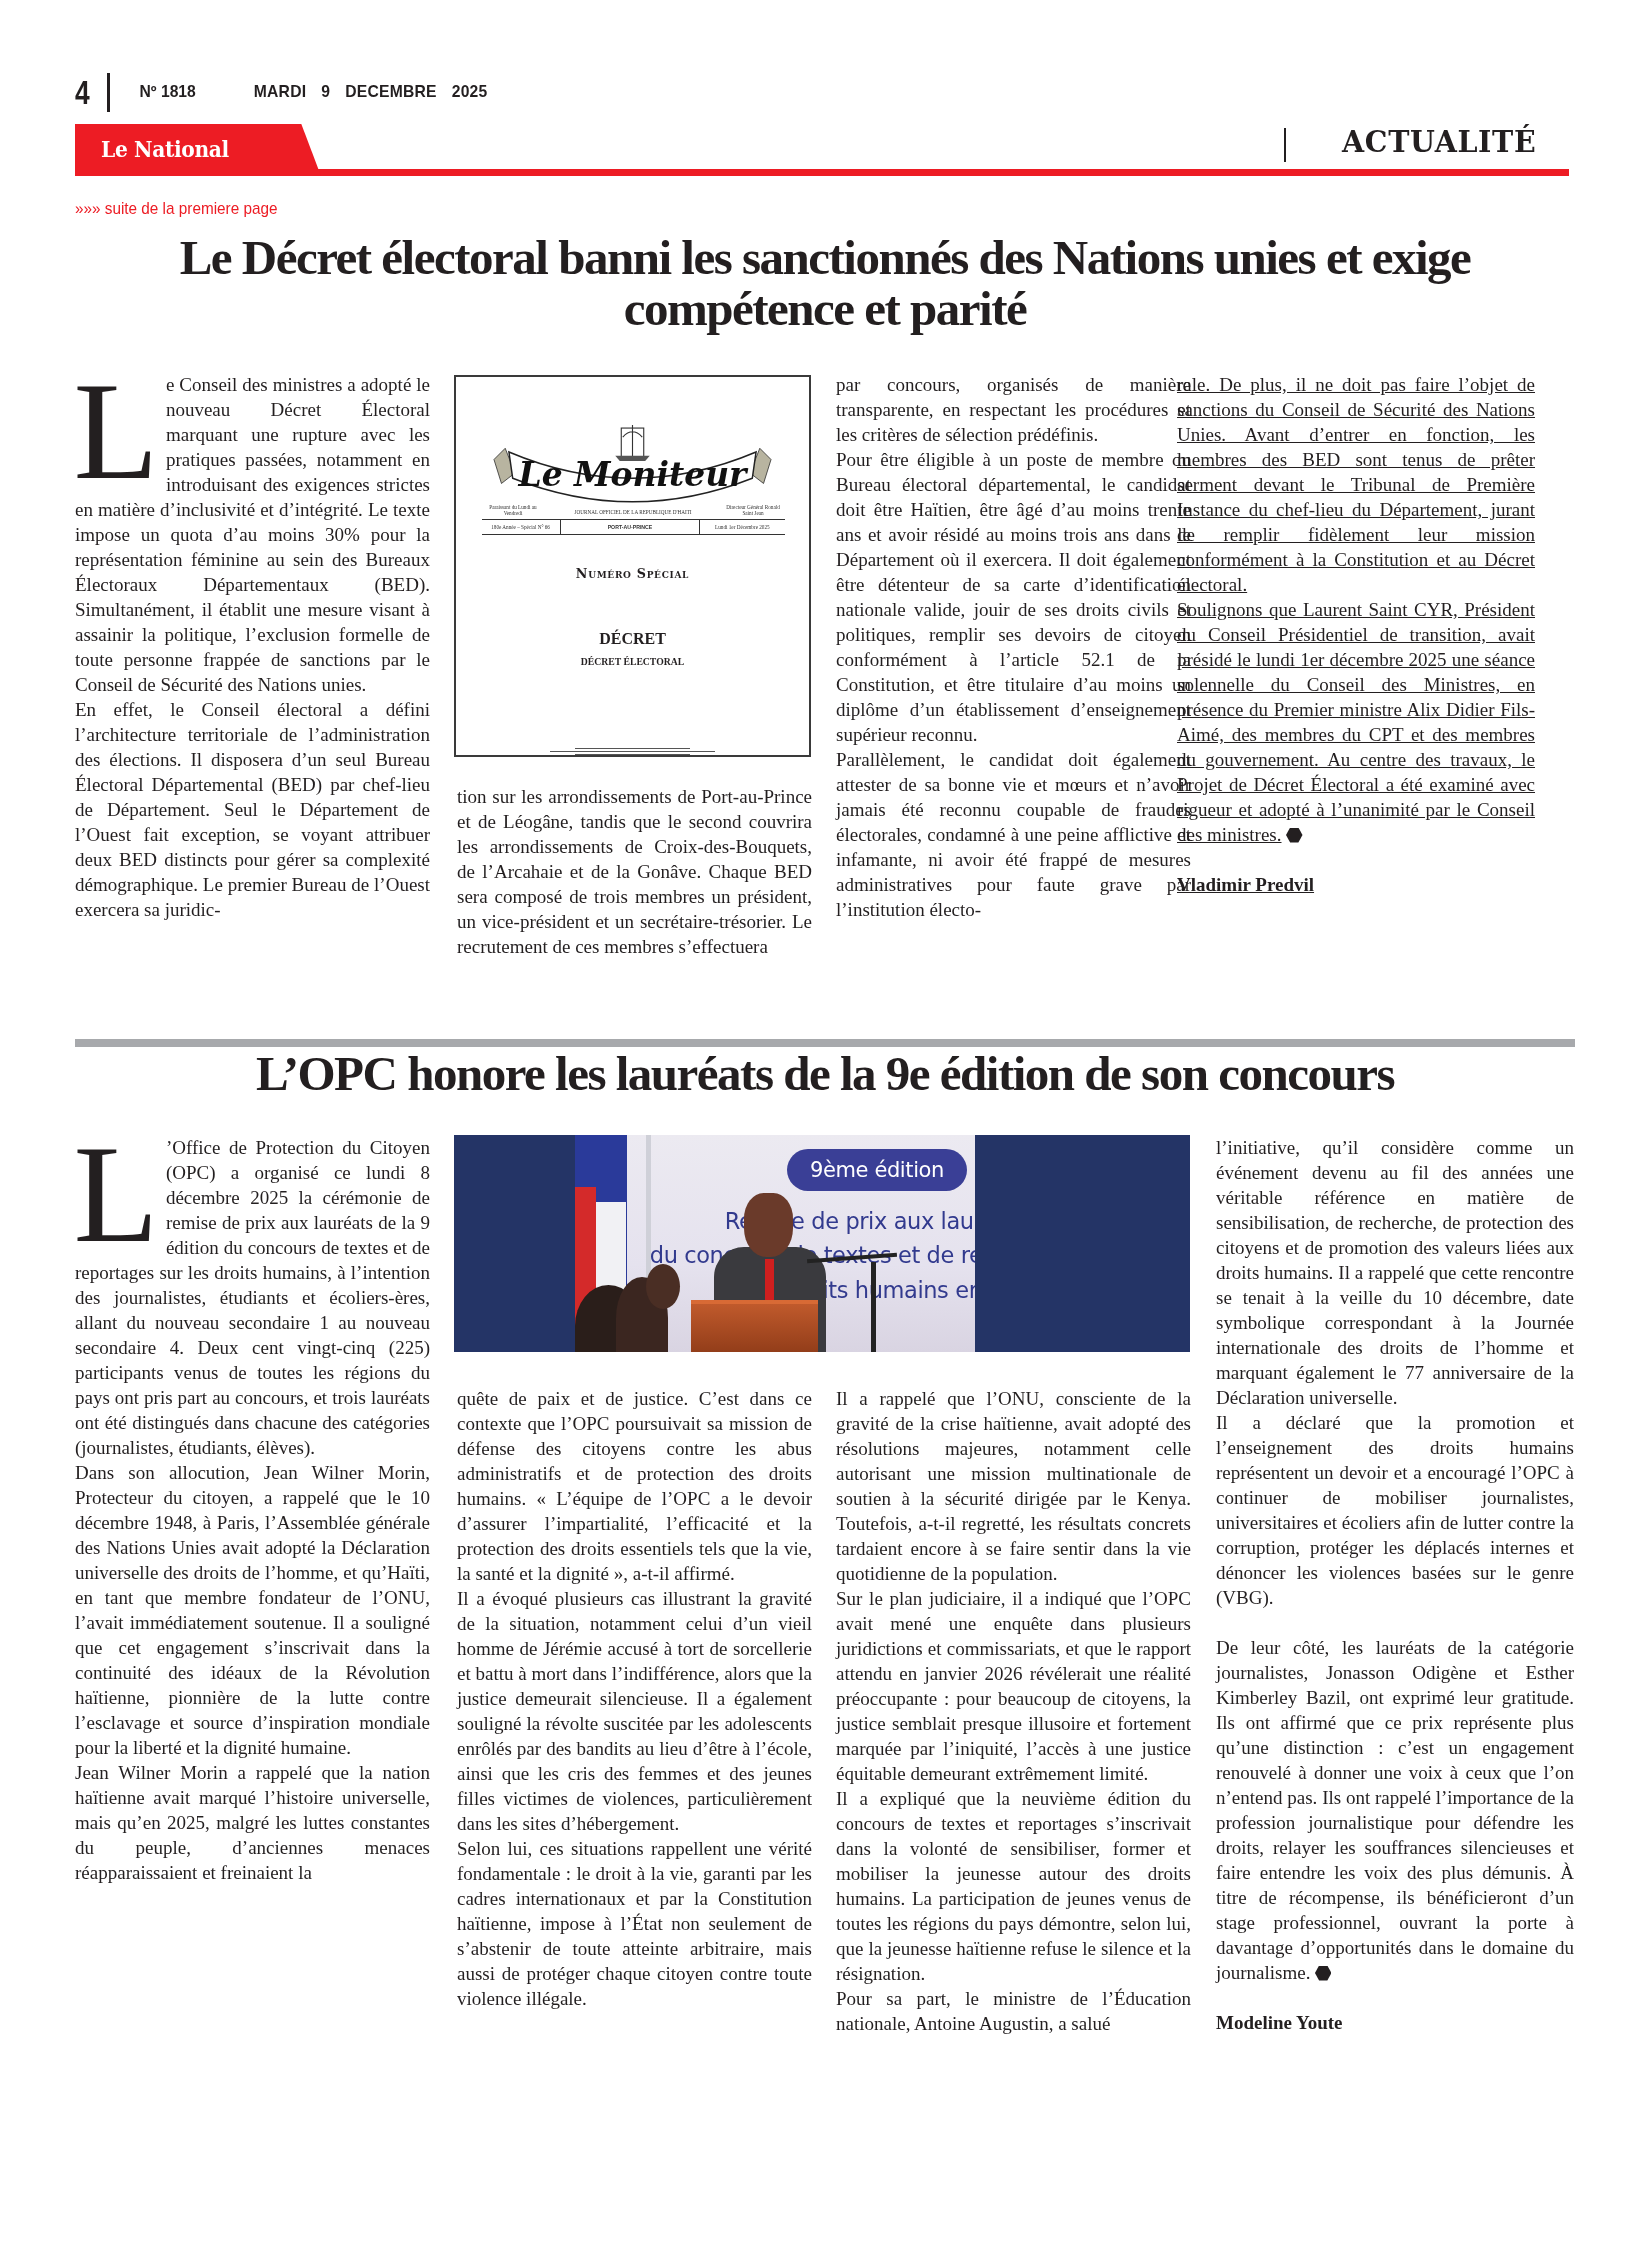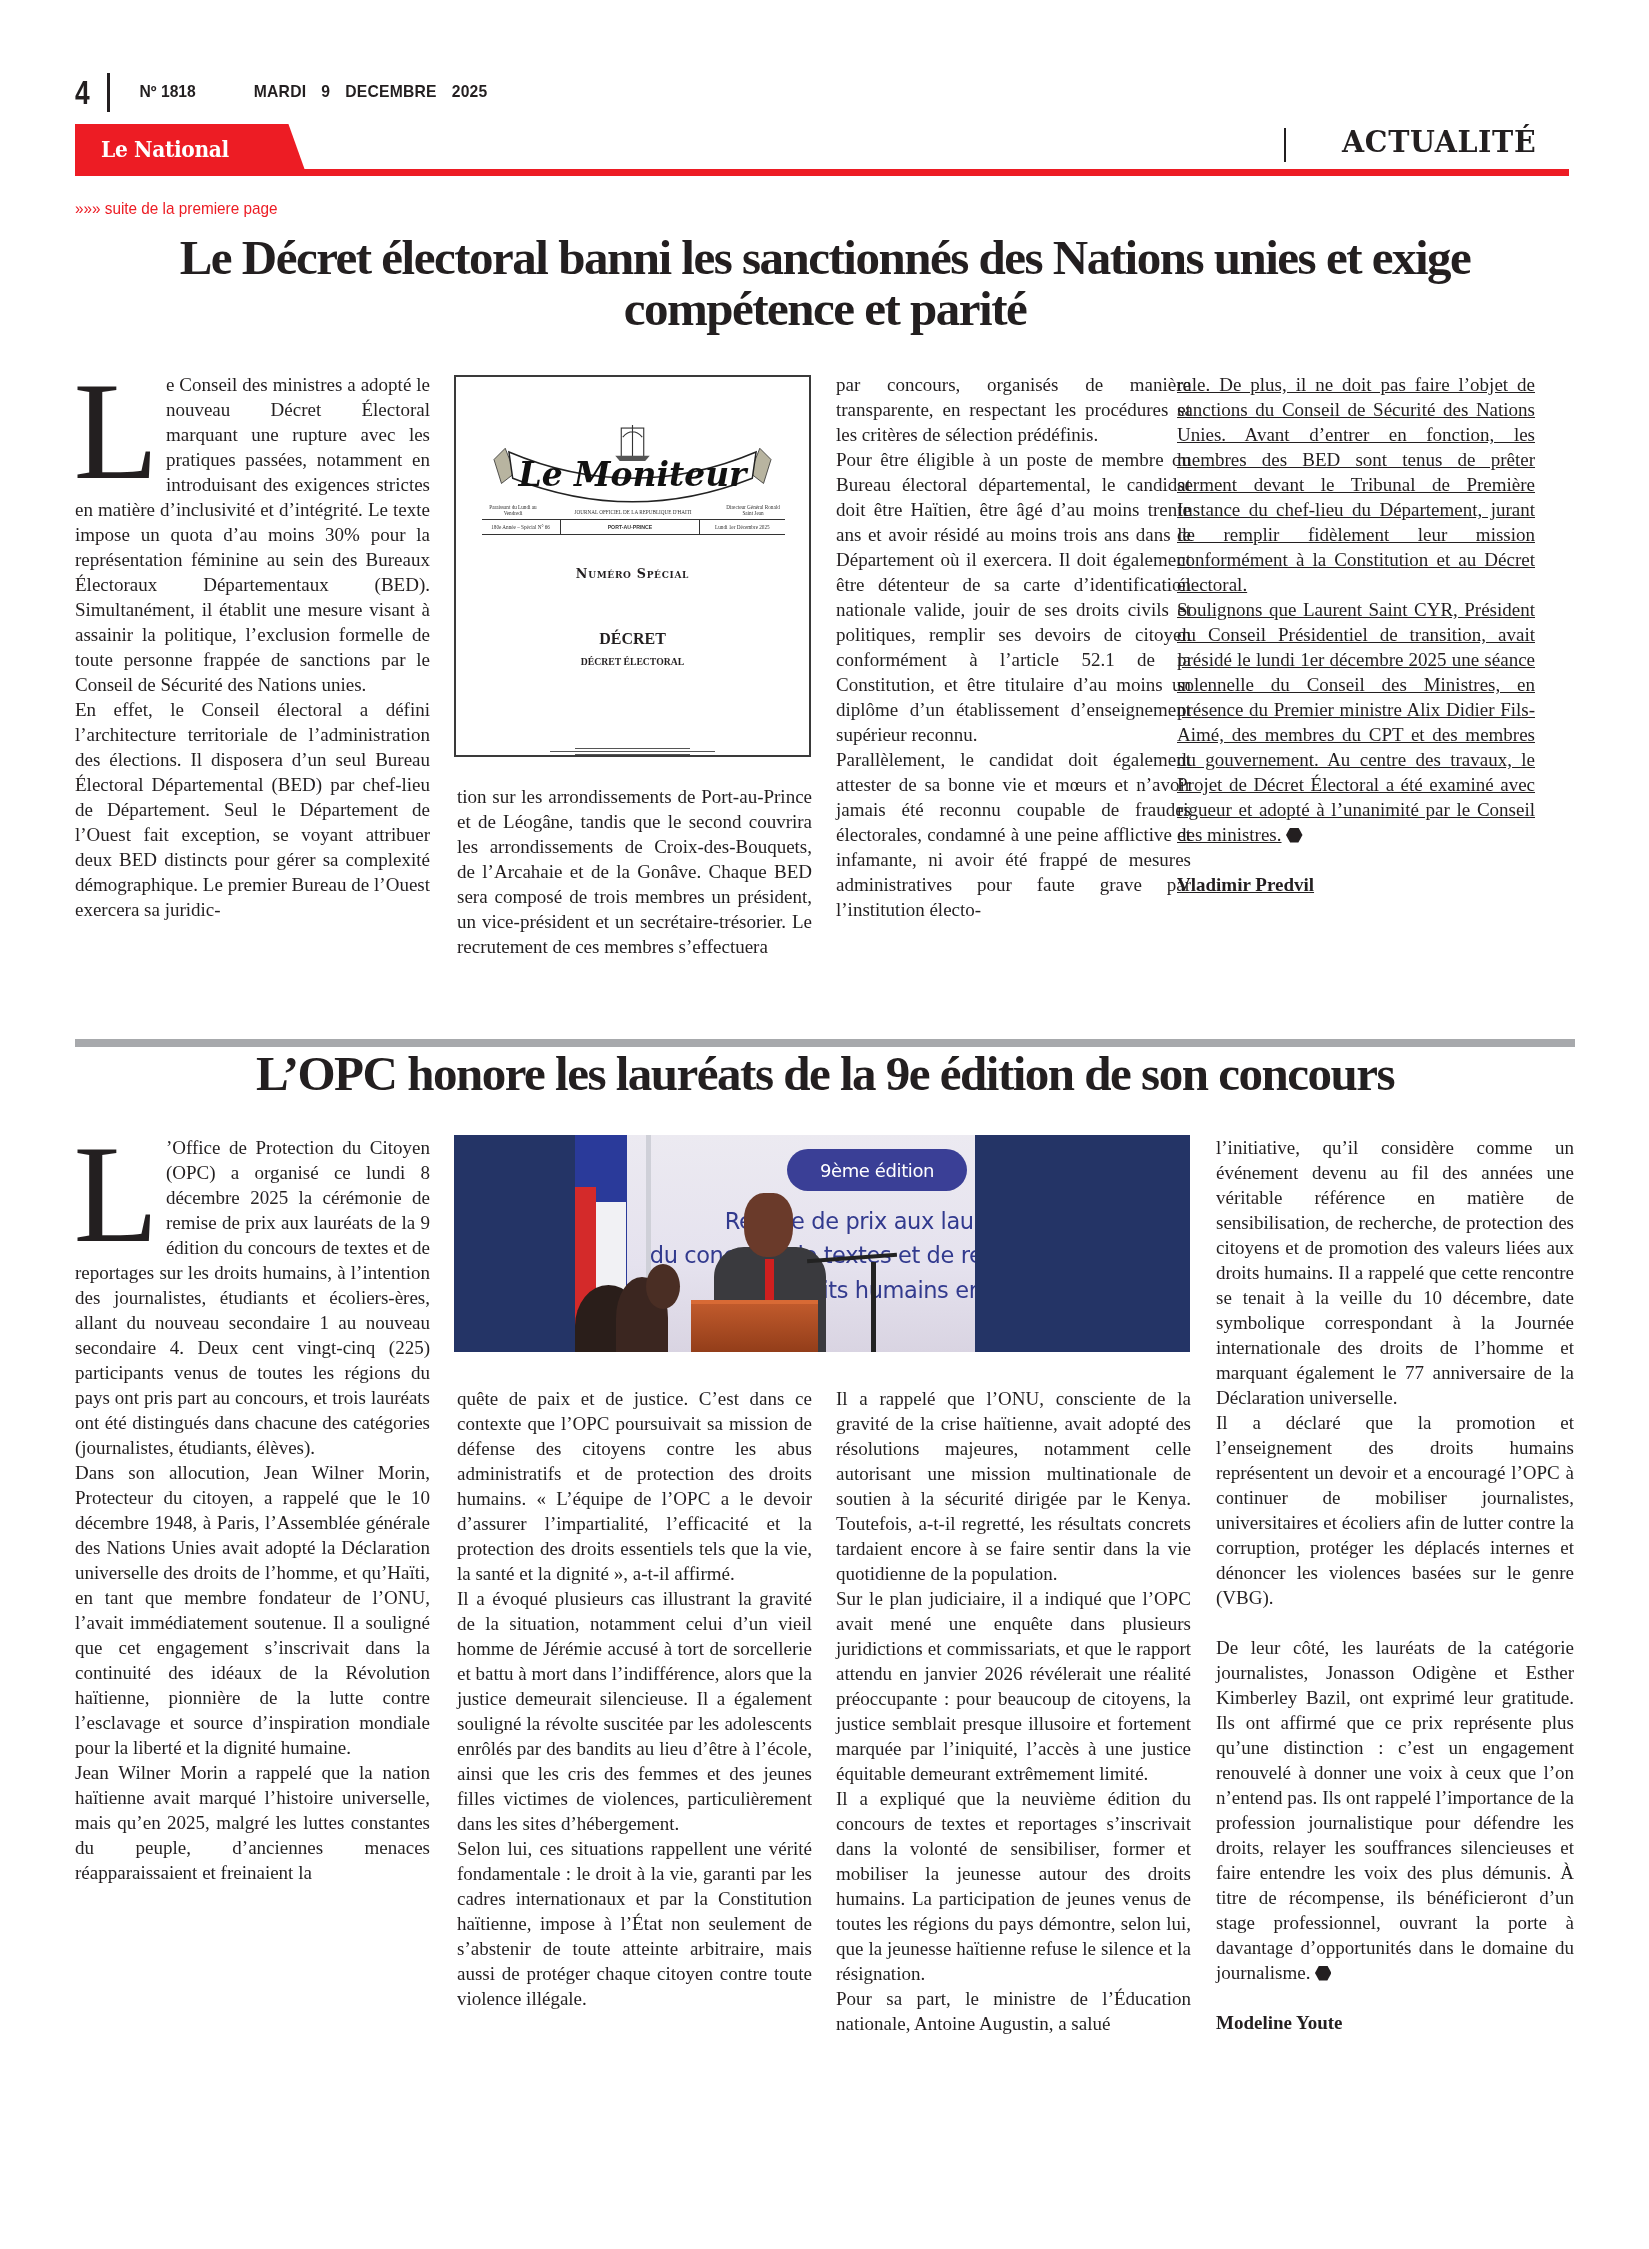--- a/index.html
+++ b/index.html
@@ -8,21 +8,21 @@
   
   .folio { position: absolute; left: 75px; top: 71px; height: 42px; display: flex; align-items: center; font-family: "Liberation Sans", "DejaVu Sans", sans-serif; font-weight: bold; color: #231f20; }
   .folio .page-num { font-size: 33px; line-height: 33px; transform: scaleX(0.8); transform-origin: left center; width: 22.5px; }
   .folio .folio-bar { width: 3px; height: 39px; background: #231f20; margin-left: 9px; margin-right: 30px; }
   .folio .issue { font-size: 15.7px; margin-right: 58px; }
   .folio .date { font-size: 15.7px; word-spacing: 10.5px; letter-spacing: 0.2px; }
 
   
   .section-band { position: absolute; left: 75px; top: 124px; width: 1500px; height: 52px; }
   .section-band .red-line { position: absolute; left: 0; bottom: 0; width: 1494px; height: 7.5px; background: #ed1c24; }
-  .section-band .tag { position: absolute; left: 0; top: 0; width: 232px; height: 52px; background: #ed1c24; clip-path: polygon(0 0, 92% 0, 100% 100%, 0 100%); }
+  .section-band .tag { position: absolute; left: 0; top: 0; width: 232px; height: 52px; background: #ed1c24; clip-path: polygon(0 0, 92% 0, 100% 100%, 0 100%); padding-left: 14px; }
   .section-band .tag span { position: absolute; left: 25.5px; top: 10.5px; color: #fff; font-family: "DejaVu Serif", serif; font-weight: bold; font-size: 23px; letter-spacing: -0.4px; transform: scaleX(0.88); transform-origin: left; white-space: nowrap; }
   .section-band .sect-bar { position: absolute; left: 1209px; top: 3.7px; width: 2.2px; height: 34px; background: #231f20; }
   .section-band .sect-name { position: absolute; left: 1267px; top: 0px; font-family: "DejaVu Serif", serif; font-weight: bold; font-size: 30px; color: #231f20; letter-spacing: 0.7px; transform: scaleX(0.95); transform-origin: left; white-space: nowrap; }
 
   .continued { position: absolute; left: 75px; top: 199px; font-family: "Liberation Sans", sans-serif; font-size: 17px; color: #ed1c24; transform: scaleX(0.9); transform-origin: left; white-space: nowrap; }
 
   
   .headline { position: absolute; left: 75px; margin: 0; font-family: "Liberation Serif", "DejaVu Serif", serif; font-weight: bold; color: #231f20; letter-spacing: -1.5px; line-height: 51px; text-align: center; }
   .headline.h1 { top: 232px; width: 1500px; font-size: 49px; }
   .headline.h2 { top: 1048px; width: 1500px; font-size: 49px; }
@@ -56,21 +56,21 @@
   
   .separator { position: absolute; left: 75px; top: 1039px; width: 1500px; height: 7.5px; background: #a7a9ac; }
 
   
   .photo { position: absolute; left: 454px; top: 1135px; width: 736px; height: 217px; background: #243466; overflow: hidden; }
   .photo .scene { position: absolute; left: 121px; top: 0; width: 400px; height: 217px; background: linear-gradient(180deg, #eceaf1 0%, #e5e2ee 60%, #d9d4e2 100%); overflow: hidden; }
   .photo .flag-blue { position: absolute; left: 0; top: 0; width: 52px; height: 217px; background: #2a3a9a; }
   .photo .flag-red { position: absolute; left: 0; top: 52px; width: 21px; height: 165px; background: #d42a2a; }
   .photo .flag-white { position: absolute; left: 21px; top: 67px; width: 30px; height: 150px; background: #f1f1f4; }
   .photo .pole { position: absolute; left: 71px; top: 0; width: 4.5px; height: 217px; background: #cfd0d8; }
-  .photo .pill { position: absolute; left: 212px; top: 14.2px; width: 180px; height: 42px; border-radius: 21px; background: #3a3f96; color: #fff; font-family: "DejaVu Sans", sans-serif; font-size: 18px; display: flex; align-items: center; justify-content: center; letter-spacing: -0.4px; }
+  .photo .pill { position: absolute; left: 212px; top: 14.2px; width: 180px; height: 42px; border-radius: 21px; background: #3a3f96; color: #fff; font-family: "DejaVu Sans", sans-serif; font-size: 21px; display: flex; align-items: center; justify-content: center; letter-spacing: -0.4px; }
   .photo .banner-line { position: absolute; right: -7.5px; color: #323a8e; font-family: "DejaVu Sans", sans-serif; white-space: nowrap; font-size: 22.5px; letter-spacing: -0.4px; }
   .photo .bl1 { top: 73px; }
   .photo .bl2 { top: 107px; }
   .photo .bl3 { top: 142px; }
   .photo .speaker-head { position: absolute; left: 169px; top: 58px; width: 49px; height: 64px; border-radius: 40% 40% 45% 45%; background: #6a3a2a; }
   .photo .speaker-body { position: absolute; left: 139px; top: 112px; width: 112px; height: 105px; background: #3a3a3e; border-radius: 30px 30px 0 0; }
   .photo .tie { position: absolute; left: 190px; top: 124px; width: 9px; height: 45px; background: #d01f1f; }
   .photo .podium { position: absolute; left: 116px; top: 165px; width: 127px; height: 52px; background: linear-gradient(180deg, #c05a2c, #8f3b18); border-top: 4.5px solid #d86a35; }
   .photo .mic { position: absolute; left: 232px; top: 121px; width: 90px; height: 3.7px; background: #222; transform: rotate(-4deg); }
   .photo .mic-stand { position: absolute; left: 296px; top: 127px; width: 4.5px; height: 90px; background: #222; }

